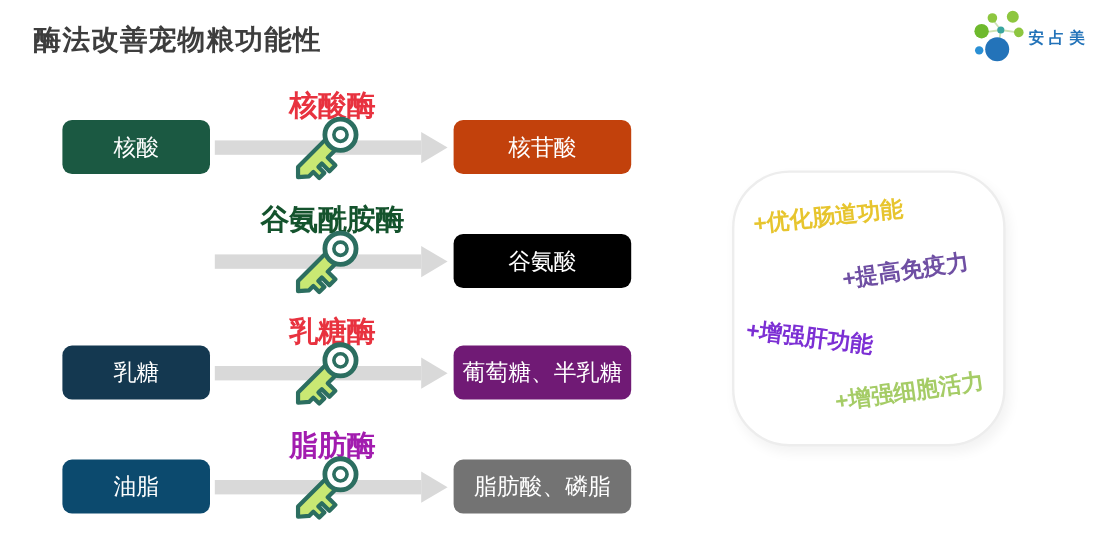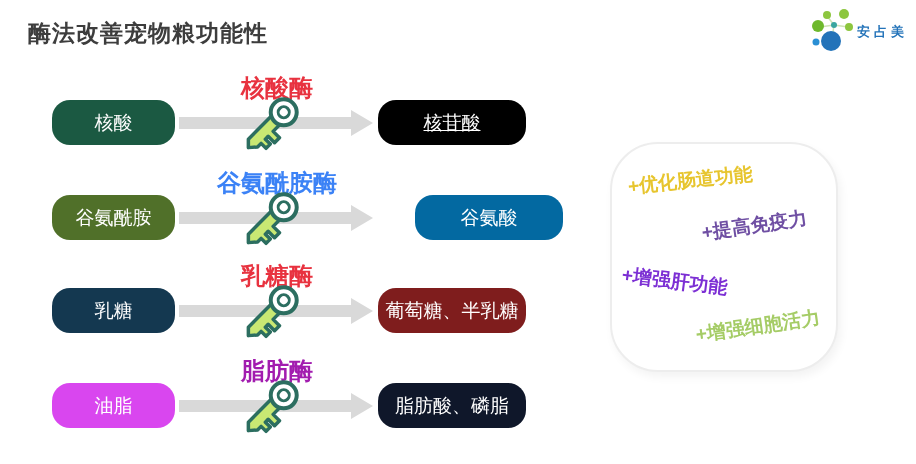--- a/index.html
+++ b/index.html
@@ -13,21 +13,21 @@
   }
   
   .logo{position:absolute;right:12px;top:8px;display:flex;align-items:center;}
   .logo-mark{display:block;margin-right:-6px;}
   .logo-text{display:flex;flex-direction:column;align-items:flex-end;}
   .logo-cn{font-size:13px;font-weight:600;letter-spacing:4px;margin-right:-4px;}
   .logo-en{font-size:22px;font-weight:700;line-height:1.05;}
   
   .row{position:absolute;left:52px;width:474px;height:45px;}
   .box{
-    position:absolute;top:0;height:45px;border-radius:18px;color:#fff;
+    position:absolute;top:0;height:45px;border-radius:8px;color:#fff;
     display:flex;align-items:center;justify-content:center;
     font-size:19px;white-space:nowrap;
   }
   .box.left{left:0;width:123px;}
   .box.right{left:326px;width:148px;}
   .arrow{position:absolute;left:127px;top:17px;width:172px;height:12px;background:#d9d9d9;}
   .arrow::after{
     content:'';position:absolute;right:-22px;top:-7px;width:0;height:0;
     border-left:22px solid #d9d9d9;border-top:13px solid transparent;border-bottom:13px solid transparent;
   }
@@ -80,63 +80,62 @@
     <div class="box left" style="background-color: rgb(27, 89, 66);">核酸</div>
     <div class="arrow"></div>
     <div class="enzyme" style="color: rgb(232, 50, 63);">核酸酶</div>
     <svg class="key" width="66" height="66" viewBox="0 0 66 66">
       <g transform="rotate(45 33 33)">
         <path d="M27 25 L27 59 L33 65 L39 58 L39 53 L46 53 L46 47 L39 47 L39 43 L48 43 L48 36 L39 36 L39 25 Z" stroke-width="3.5" stroke-linejoin="round" fill="#c9e873" stroke="#2c6e60"></path>
         <circle cx="33" cy="15" r="13" fill="#ffffff" stroke-width="4" stroke="#2c6e60"></circle>
         <circle cx="33" cy="15" r="5.5" fill="#ffffff" stroke-width="3" stroke="#2c6e60"></circle>
       </g>
     </svg>
-    <div class="box right" style="background-color: #000000; text-decoration: underline;">核苷酸</div>
+    <div class="box right" style="background-color: #c2410c;">核苷酸</div>
   </div>
 
   <div class="row" style="top:195px">
-    <div class="box left" style="background-color: rgb(80, 112, 41);">谷氨酰胺</div>
     <div class="arrow"></div>
-    <div class="enzyme" style="color: #3b82f6;">谷氨酰胺酶</div>
+    <div class="enzyme" style="color: #14532d;">谷氨酰胺酶</div>
     <svg class="key" width="66" height="66" viewBox="0 0 66 66">
       <g transform="rotate(45 33 33)">
         <path d="M27 25 L27 59 L33 65 L39 58 L39 53 L46 53 L46 47 L39 47 L39 43 L48 43 L48 36 L39 36 L39 25 Z" stroke-width="3.5" stroke-linejoin="round" fill="#c9e873" stroke="#2c6e60"></path>
         <circle cx="33" cy="15" r="13" fill="#ffffff" stroke-width="4" stroke="#2c6e60"></circle>
         <circle cx="33" cy="15" r="5.5" fill="#ffffff" stroke-width="3" stroke="#2c6e60"></circle>
       </g>
     </svg>
-    <div class="box right" style="background-color: #0369a1; margin-left: 37px;">谷氨酸</div>
+    <div class="box right" style="background-color: #000000;">谷氨酸</div>
   </div>
 
   <div class="row" style="top:288px">
     <div class="box left" style="background-color: rgb(20, 56, 80);">乳糖</div>
     <div class="arrow"></div>
     <div class="enzyme" style="color: rgb(232, 50, 63);">乳糖酶</div>
     <svg class="key" width="66" height="66" viewBox="0 0 66 66">
       <g transform="rotate(45 33 33)">
         <path d="M27 25 L27 59 L33 65 L39 58 L39 53 L46 53 L46 47 L39 47 L39 43 L48 43 L48 36 L39 36 L39 25 Z" stroke-width="3.5" stroke-linejoin="round" fill="#c9e873" stroke="#2c6e60"></path>
         <circle cx="33" cy="15" r="13" fill="#ffffff" stroke-width="4" stroke="#2c6e60"></circle>
         <circle cx="33" cy="15" r="5.5" fill="#ffffff" stroke-width="3" stroke="#2c6e60"></circle>
       </g>
     </svg>
-    <div class="box right" style="background-color: #7f1d1d;">葡萄糖、半乳糖</div>
+    <div class="box right" style="background-color: #701a75;">葡萄糖、半乳糖</div>
   </div>
 
   <div class="row" style="top:383px">
-    <div class="box left" style="background-color: #d946ef; font-family: Liberation Mono, monospace;">油脂</div>
+    <div class="box left" style="background-color: #0c4a6e; font-family: Liberation Mono, monospace;">油脂</div>
     <div class="arrow"></div>
     <div class="enzyme" style="color: #a21caf;">脂肪酶</div>
     <svg class="key" width="66" height="66" viewBox="0 0 66 66">
       <g transform="rotate(45 33 33)">
         <path d="M27 25 L27 59 L33 65 L39 58 L39 53 L46 53 L46 47 L39 47 L39 43 L48 43 L48 36 L39 36 L39 25 Z" stroke-width="3.5" stroke-linejoin="round" fill="#c9e873" stroke="#2c6e60"></path>
         <circle cx="33" cy="15" r="13" fill="#ffffff" stroke-width="4" stroke="#2c6e60"></circle>
         <circle cx="33" cy="15" r="5.5" fill="#ffffff" stroke-width="3" stroke="#2c6e60"></circle>
       </g>
     </svg>
-    <div class="box right" style="background-color: #0f172a;">脂肪酸、磷脂</div>
+    <div class="box right" style="background-color: #737373;">脂肪酸、磷脂</div>
   </div>
 
   <div class="panel">
     <div class="benefit b0" style="color: rgb(231, 197, 46);">+优化肠道功能</div>
     <div class="benefit b1" style="color: rgb(111, 79, 163);">+提高免疫力</div>
     <div class="benefit b2" style="color: rgb(124, 47, 212);">+增强肝功能</div>
     <div class="benefit b3" style="color: rgb(165, 204, 102);">+增强细胞活力</div>
   </div>
 
 </div>

